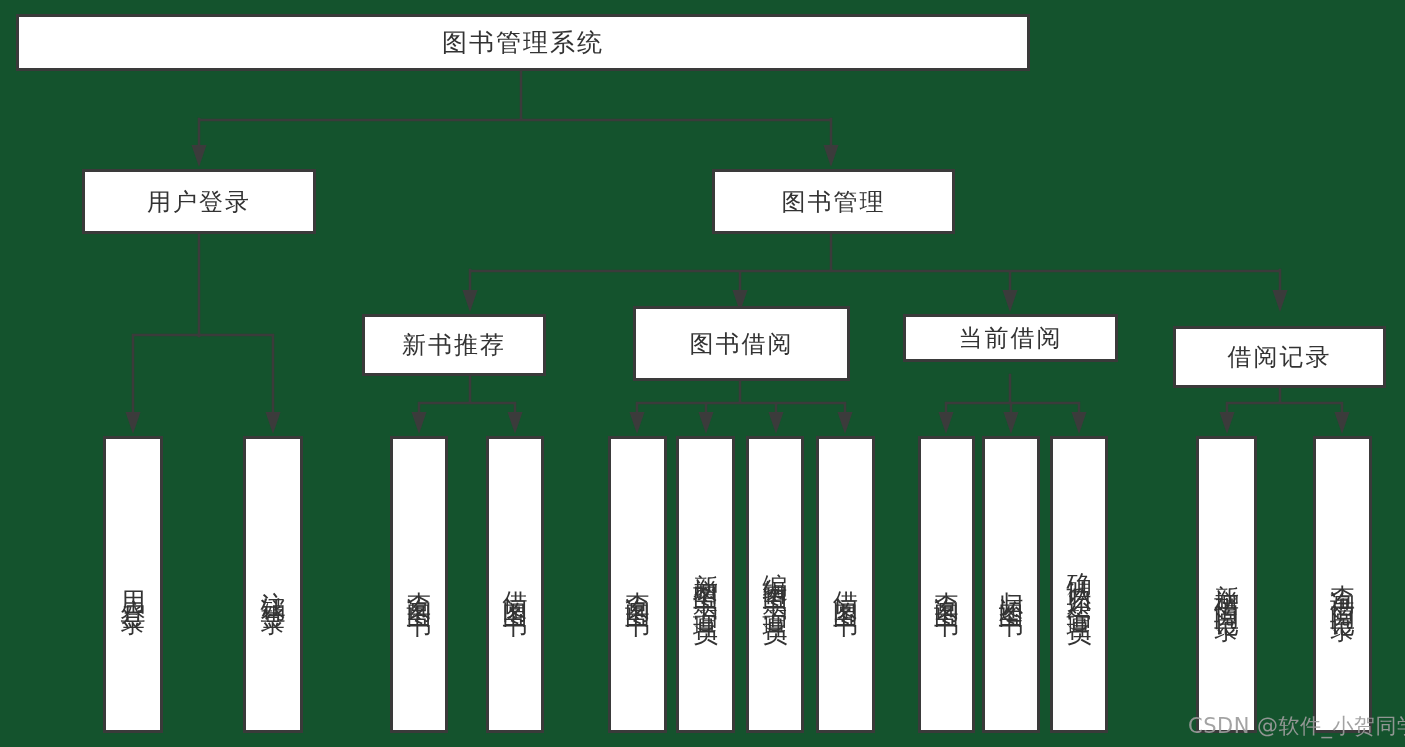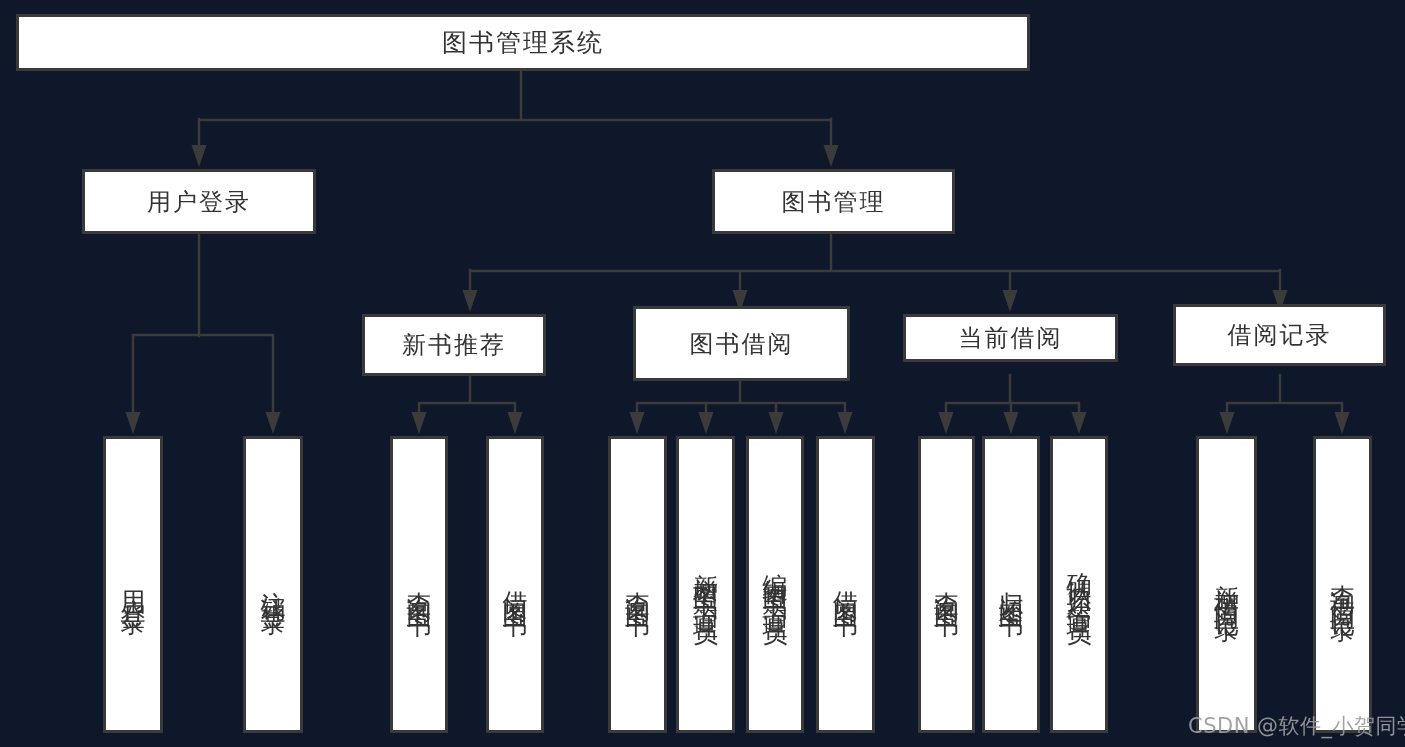--- a/index.html
+++ b/index.html
@@ -5,21 +5,21 @@
   html, body {
     margin: 0;
     padding: 0;
     background: #ffffff;
     font-family: "DejaVu Sans", "Liberation Sans", sans-serif;
   }
   .canvas {
     position: relative;
     width: 1405px;
     height: 747px;
-    background: #0f172a;
+    background: #14532d;
     overflow: hidden;
   }
   svg.connectors {
     position: absolute;
     left: 0; top: 0;
     width: 1405px; height: 747px;
   }
   .box {
     position: absolute;
     box-sizing: border-box;
@@ -121,21 +121,21 @@
 
   <div class="box h3" style="left:362px;top:314px;width:184px;height:62px">
     <span class="lbl">新书推荐</span>
   </div>
   <div class="box h3" style="left:633px;top:306px;width:217px;height:75px">
     <span class="lbl">图书借阅</span>
   </div>
   <div class="box h3" style="left:903px;top:314px;width:215px;height:48px">
     <span class="lbl">当前借阅</span>
   </div>
-  <div class="box h3" style="left:1173px;top:304px;width:213px;height:62px">
+  <div class="box h3" style="left:1173px;top:326px;width:213px;height:62px">
     <span class="lbl">借阅记录</span>
   </div>
 
   <div class="box v" style="left:103px;top:436px;width:60px;height:297px">
     <span class="lbl">用户登录</span>
   </div>
   <div class="box v" style="left:243px;top:436px;width:60px;height:297px">
     <span class="lbl">注销登录</span>
   </div>
 

